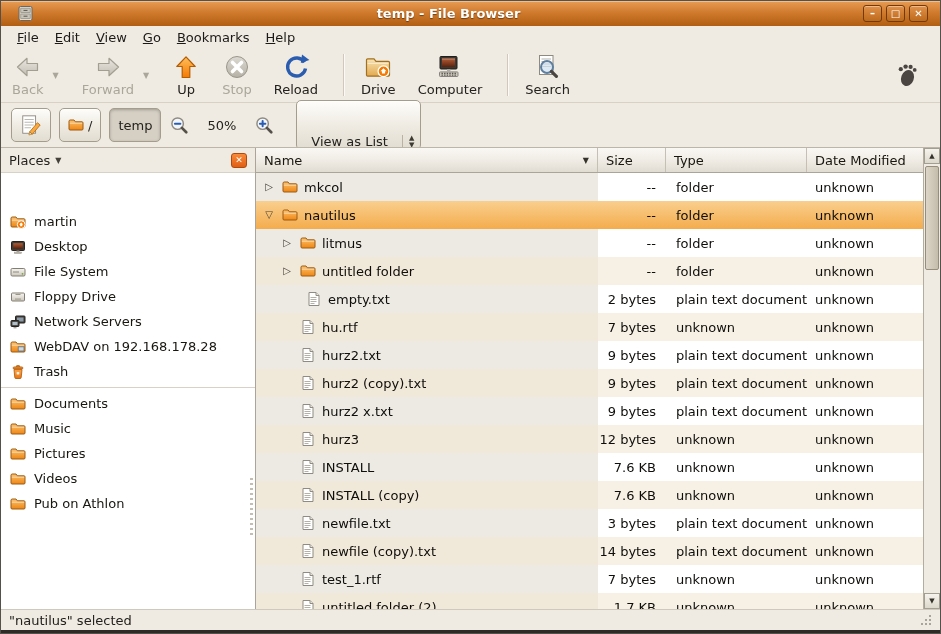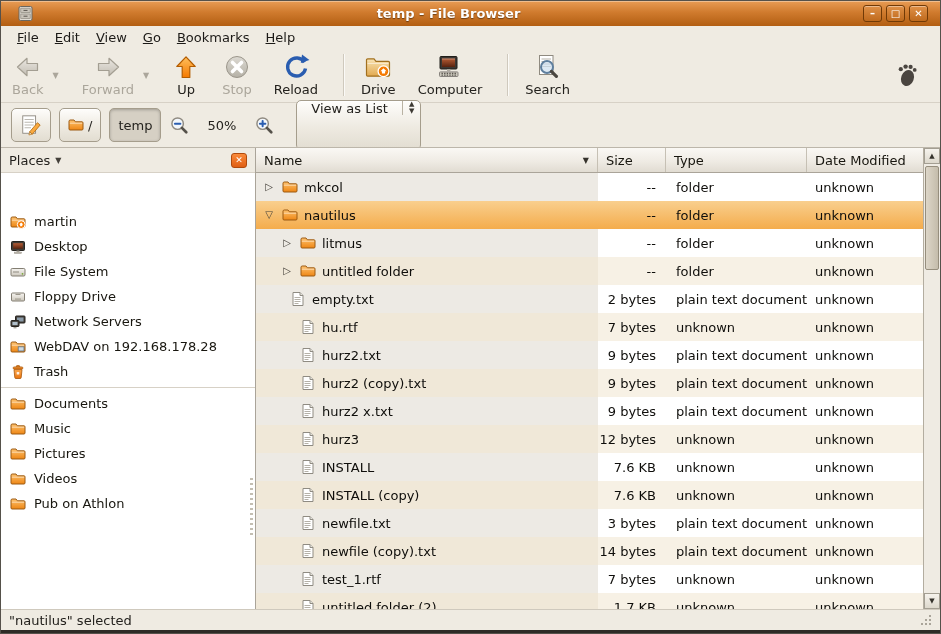--- a/index.html
+++ b/index.html
@@ -29,21 +29,21 @@
   .throbber{margin-left:auto;margin-right:10px;display:flex;align-items:center;}
   
   .locationbar{height:44px;flex:0 0 44px;display:flex;align-items:center;padding:0 10px;gap:8px;}
   .loc-btn{height:34px;min-width:40px;display:flex;align-items:center;justify-content:center;gap:4px;
     padding:0 8px;border:1px solid #a59d8c;border-radius:5px;font-size:13px;color:#24221e;
     background:linear-gradient(#fefdfb,#eeeae1 55%,#e2ddd1);box-shadow:inset 0 1px #fff;}
   .loc-btn.pressed{background:#d6d0c4;box-shadow:inset 0 1px 3px rgba(0,0,0,.25);font-weight:normal;}
   .zoom-ctl{display:flex;align-items:center;}
   .zoom-ctl:first-of-type{margin-left:auto;}
   .zoom-level{font-size:13px;color:#24221e;margin:0 10px;}
-  .view-combo{height:50px;display:flex;align-items:flex-start;border:1px solid #a59d8c;border-radius:5px;
+  .view-combo{height:50px;display:flex;align-items:flex-end;border:1px solid #a59d8c;border-radius:5px;
     background:linear-gradient(#fefdfb,#eeeae1 55%,#e2ddd1);box-shadow:inset 0 1px #fff;margin-left:14px;}
   .combo-label{display:flex;align-items:center;padding:0 14px;font-size:13px;color:#24221e;}
   .combo-spin{display:flex;flex-direction:column;align-items:center;justify-content:center;
     border-left:1px solid #b9b2a3;padding:0 6px;font-size:7px;color:#3d3a34;line-height:7px;}
   
   .main{flex:1;display:flex;min-height:0;border-top:1px solid #bcb6aa;}
   .sidebar{width:255px;flex:0 0 255px;background:#fff;border-right:1px solid #aaa499;display:flex;flex-direction:column;position:relative;gap:28px;}
   .sidebar-header{height:25px;flex:0 0 25px;background:#efebe2;border-bottom:1px solid #d7d1c6;
     display:flex;align-items:center;padding:0 8px;font-size:13px;color:#24221e;gap:5px;}
   .places-arrow{font-size:8px;color:#44403a;}
@@ -563,21 +563,21 @@
                 <svg class="i16">
                   <use href="#icon-folder"></use>
                 </svg>
                 <span class="fname">untitled folder</span>
               </div>
               <div class="cell size-cell">--</div>
               <div class="cell type-cell">folder</div>
               <div class="cell date-cell">unknown</div>
             </div>
             <div class="row even">
-              <div class="cell name-cell" style="padding-left: 14px;">
+              <div class="cell name-cell" style="padding-left: 30px;">
                 <span class="expander"></span>
                 <svg class="i16">
                   <use href="#icon-file"></use>
                 </svg>
                 <span class="fname">empty.txt</span>
               </div>
               <div class="cell size-cell">2 bytes</div>
               <div class="cell type-cell">plain text document</div>
               <div class="cell date-cell">unknown</div>
             </div>

